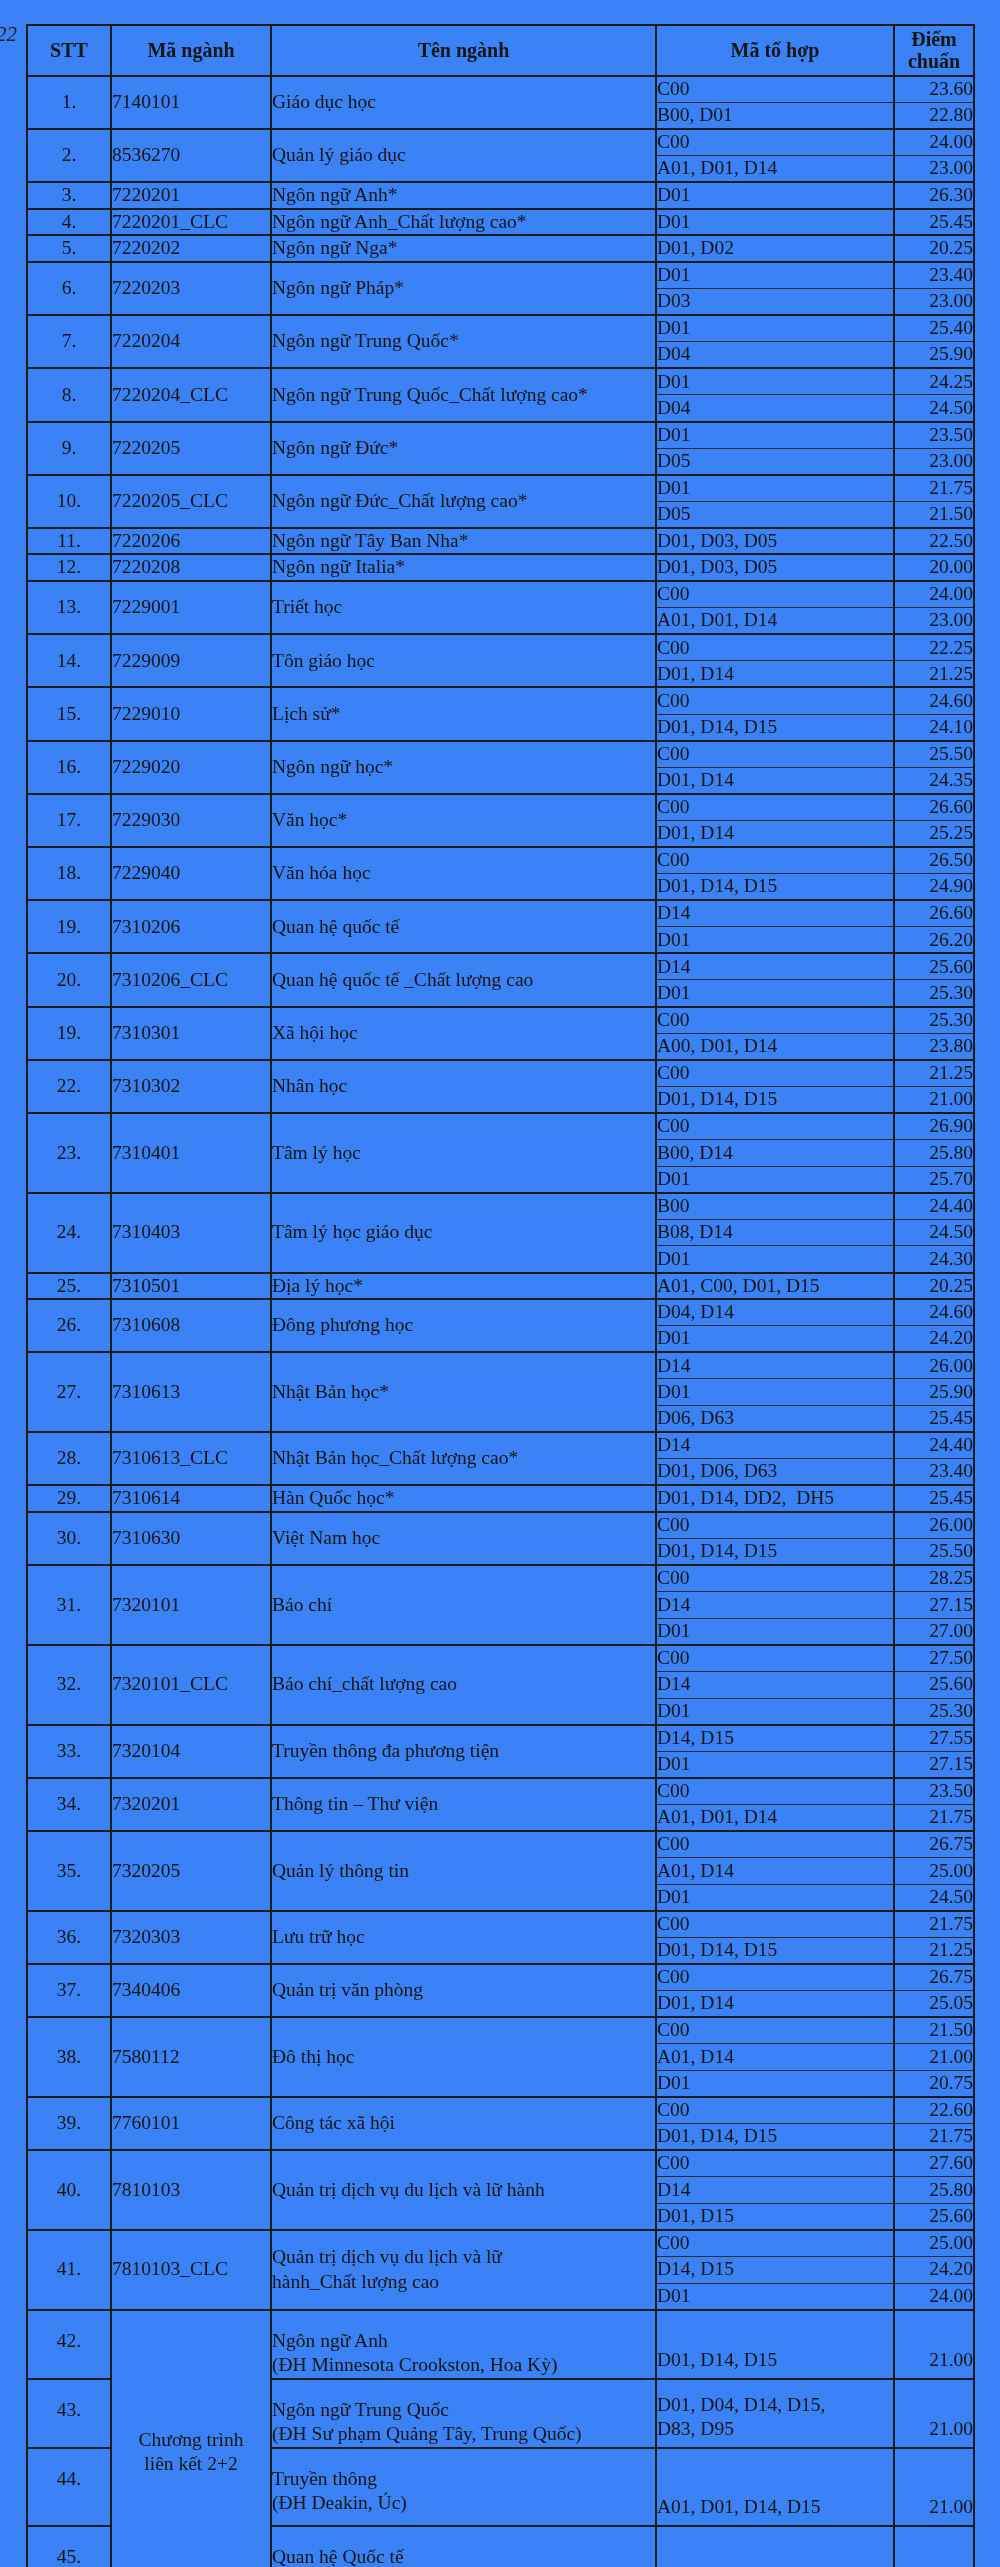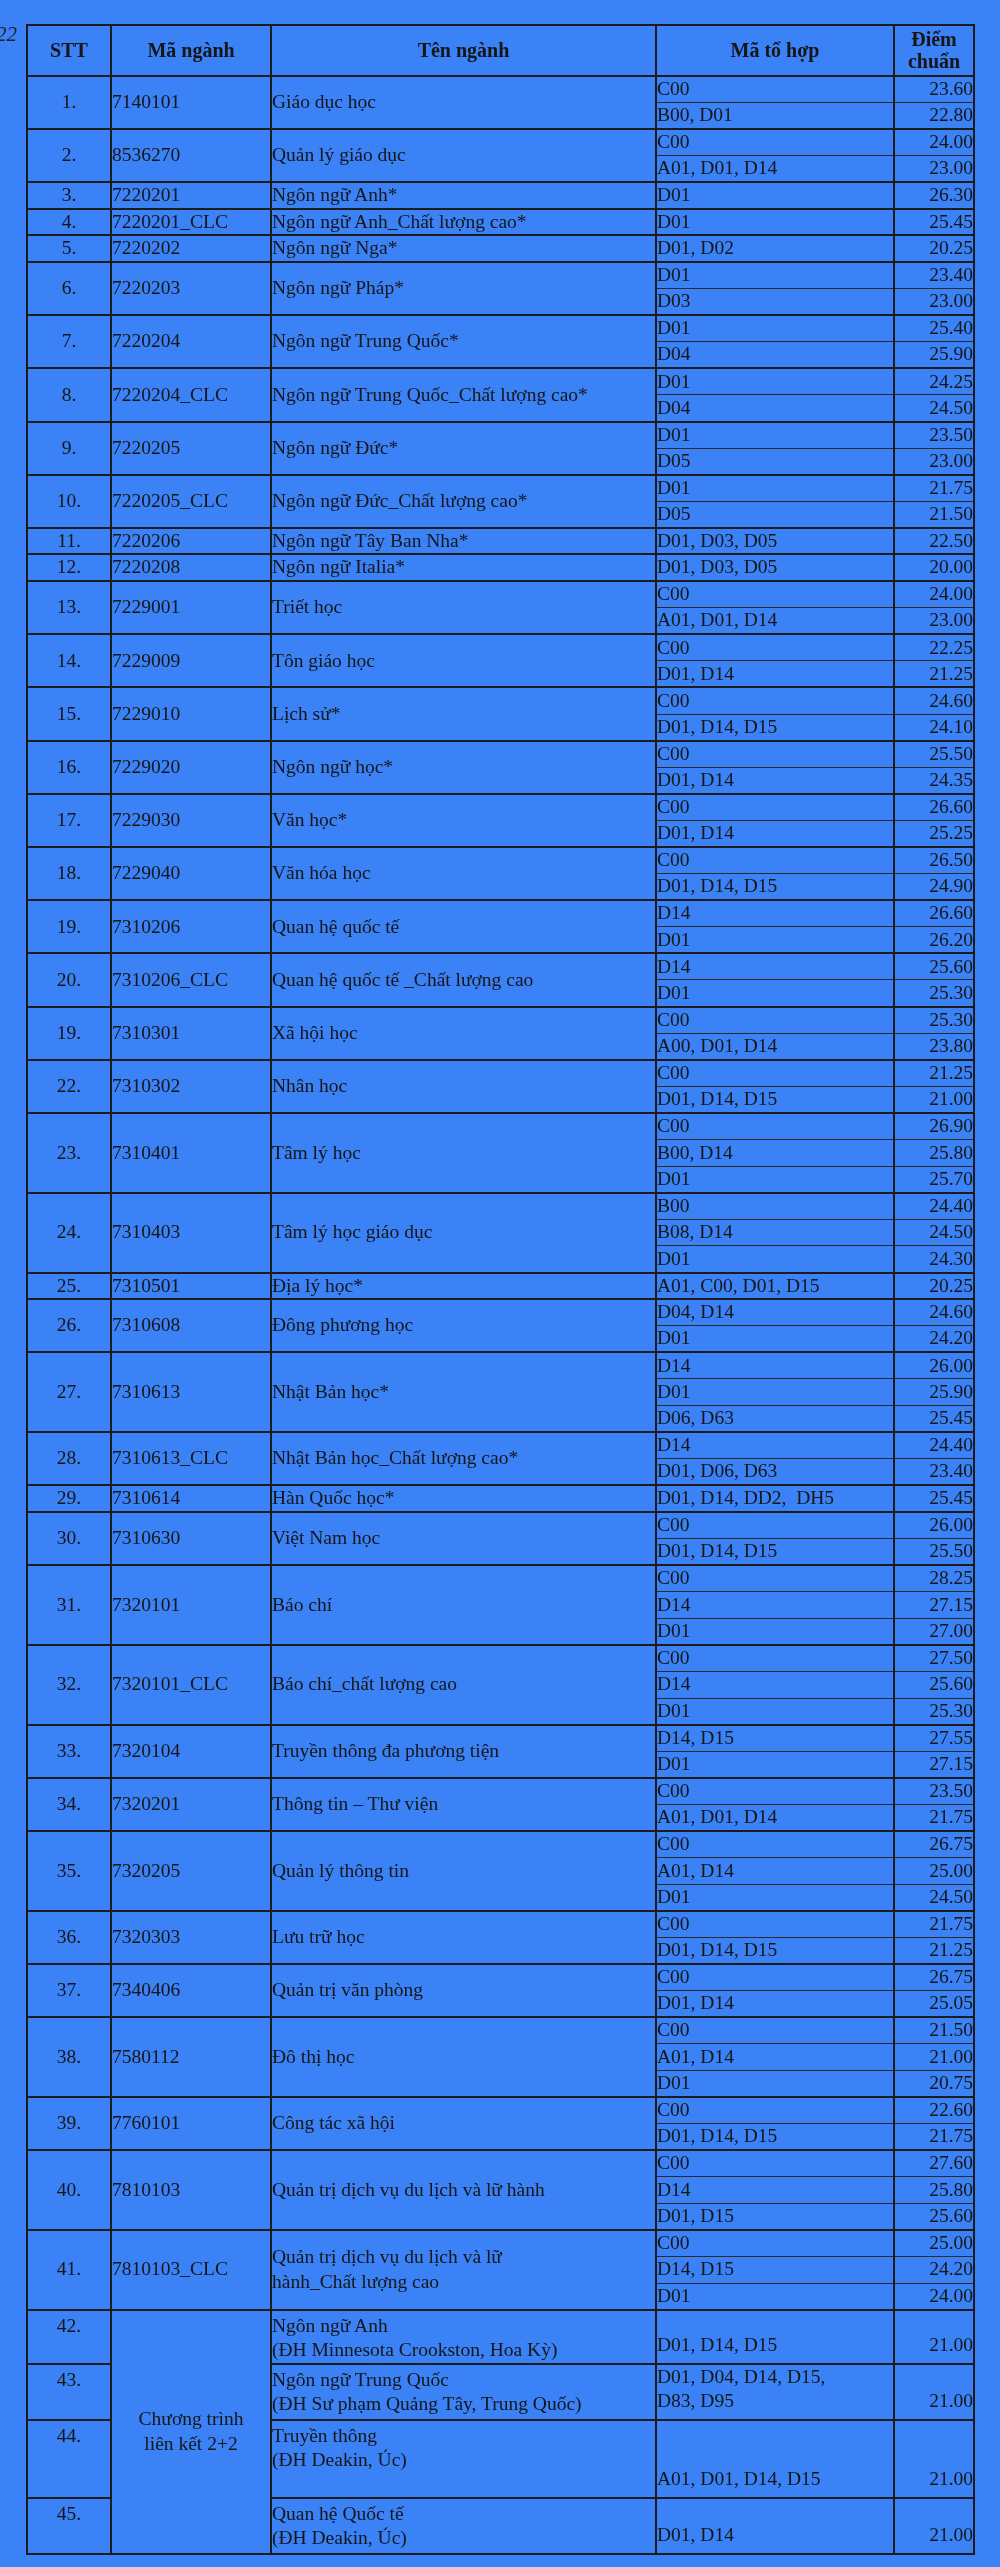--- a/index.html
+++ b/index.html
@@ -49,21 +49,21 @@
   }
   tr.rnormal { height: 26.6px; }
   tr.sub td { border-top: 1px solid #2a2a2a; }
   .cell-stt  { text-align: center; }
   .cell-code { text-align: left; }
   .cell-name { text-align: left; padding: 1px 6px 1px 9px; }
   .cell-combo{ text-align: left; padding: 1px 4px 1px 9px; }
   .cell-score{ text-align: right; padding: 1px 7px 1px 2px; }
   .cell-group-code { text-align: center; vertical-align: middle; }
   tr.linked td.cell-stt,
-  tr.linked td.cell-name { vertical-align: top; padding-top: 3px; margin-top: 32px; }
+  tr.linked td.cell-name { vertical-align: top; padding-top: 18px; margin-top: 32px; }
   tr.linked td.cell-combo,
   tr.linked td.cell-score { vertical-align: bottom; padding-bottom: 5px; }
   .tl { white-space: pre-wrap; }
 </style>
 </head>
 <body>
 
 <div class="page">
   <span class="margin-note">22</span>
 

